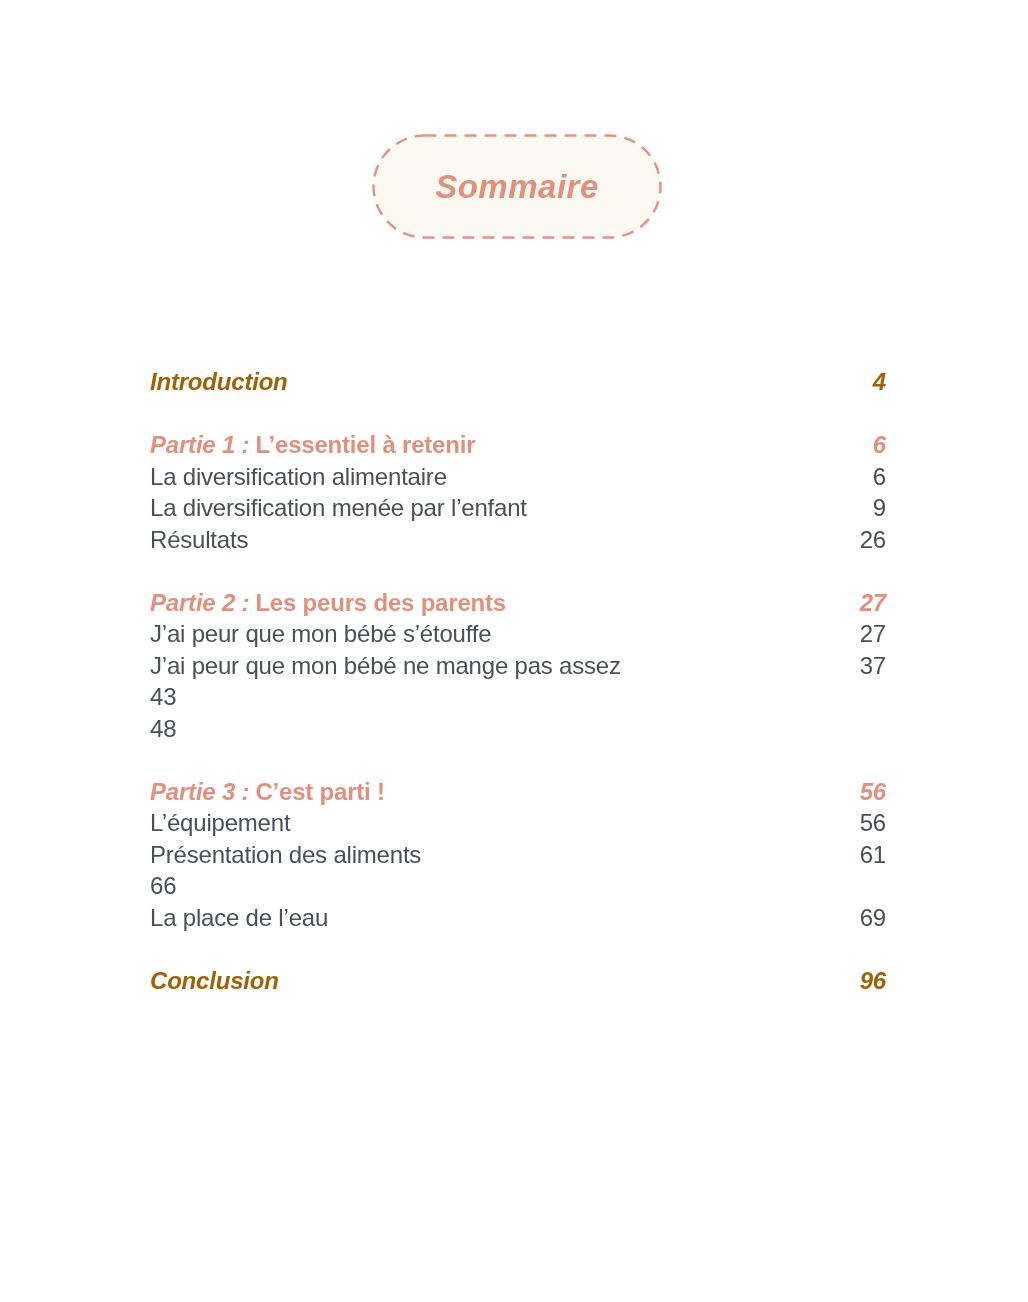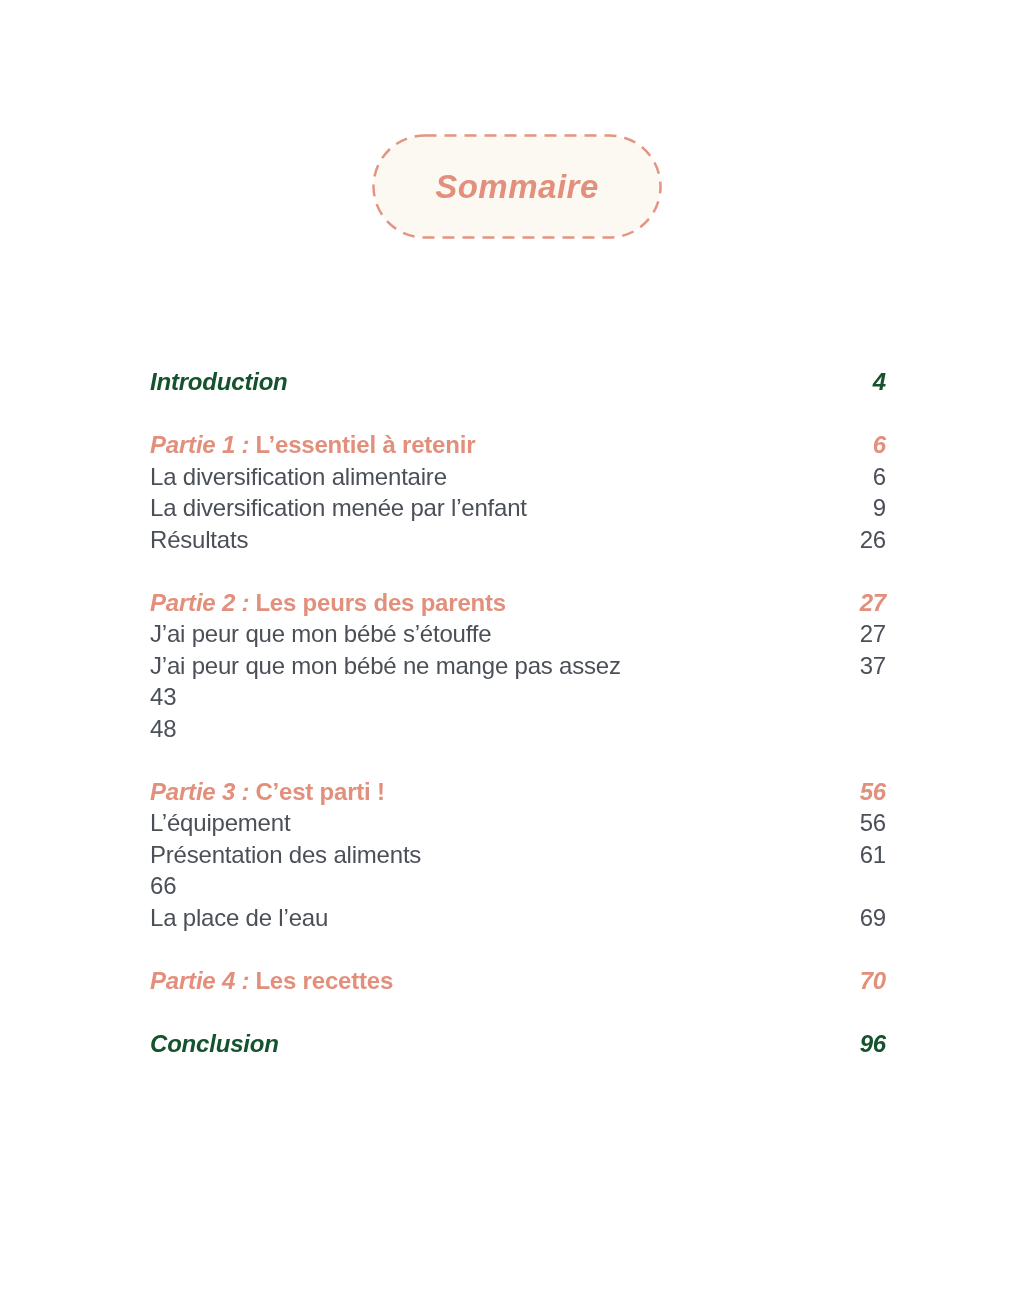--- a/index.html
+++ b/index.html
@@ -53,21 +53,21 @@
     letter-spacing: -0.2px;
     color: #4b5058;
   }
   .row.gap { margin-top: 31.5px; }
   .row .label { white-space: nowrap; }
   .row .page { text-align: right; }
   .row.intro .label,
   .row.intro .page {
     font-weight: 700;
     font-style: italic;
-    color: #14532d;
+    color: #a16207;
   }
   .row.part {
     color: #e28f7c;
     font-weight: 700;
   }
   .row.part .prefix {
     font-style: italic;
     margin-right: 6px;
   }
   .row.part .page { font-style: italic; }
@@ -133,21 +133,17 @@
       <span class="label"><span>Présentation des aliments</span></span>
       <span class="page">61</span>
     </div>
     <div class="row item">
       <span class="page">66</span>
     </div>
     <div class="row item">
       <span class="label"><span>La place de l’eau</span></span>
       <span class="page">69</span>
     </div>
-    <div class="row part gap">
-      <span class="label"><span class="prefix">Partie 4 :</span><span class="ptitle">Les recettes</span></span>
-      <span class="page">70</span>
-    </div>
     <div class="row intro gap">
       <span class="label"><span>Conclusion</span></span>
       <span class="page">96</span>
     </div>
   </div>
 
 </body></html>

